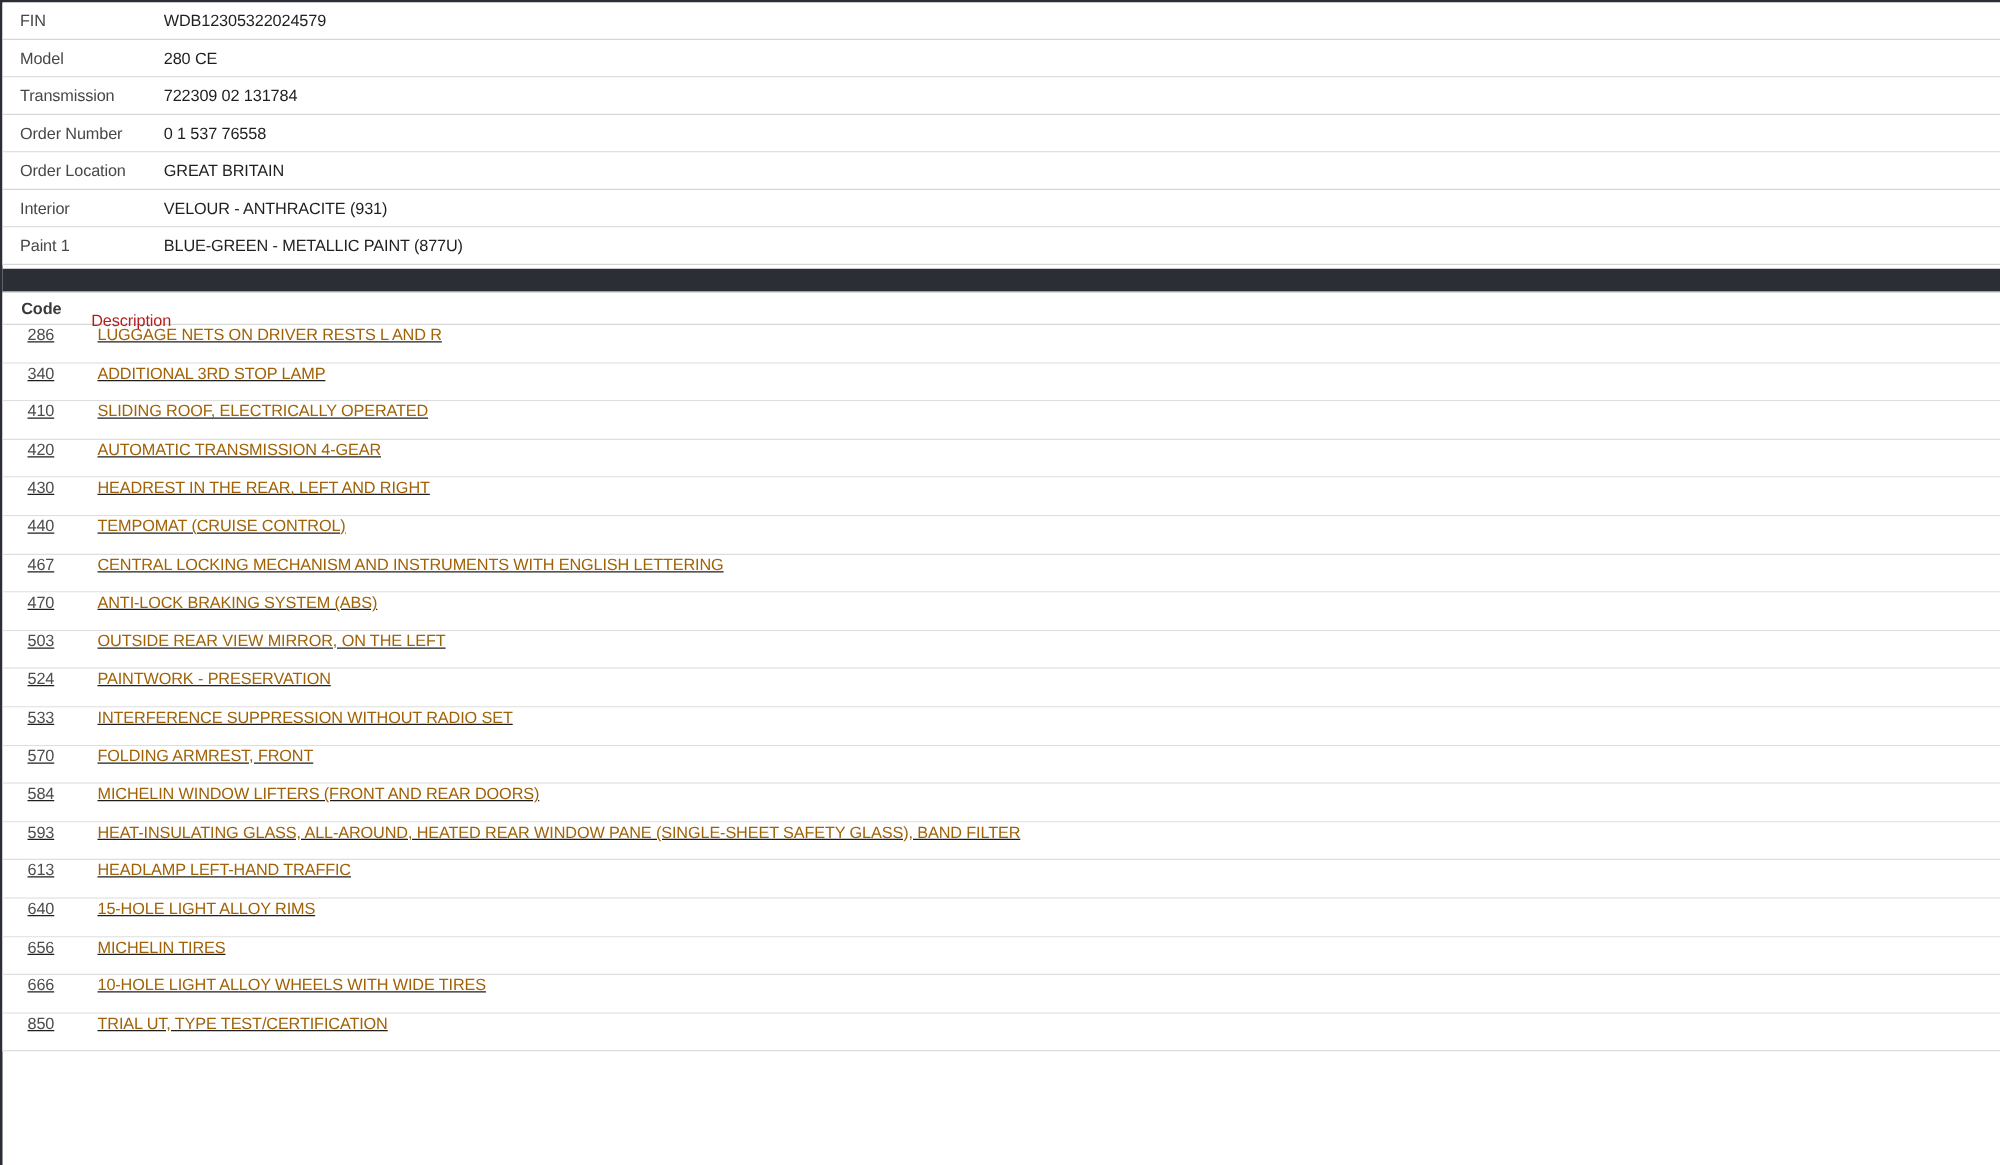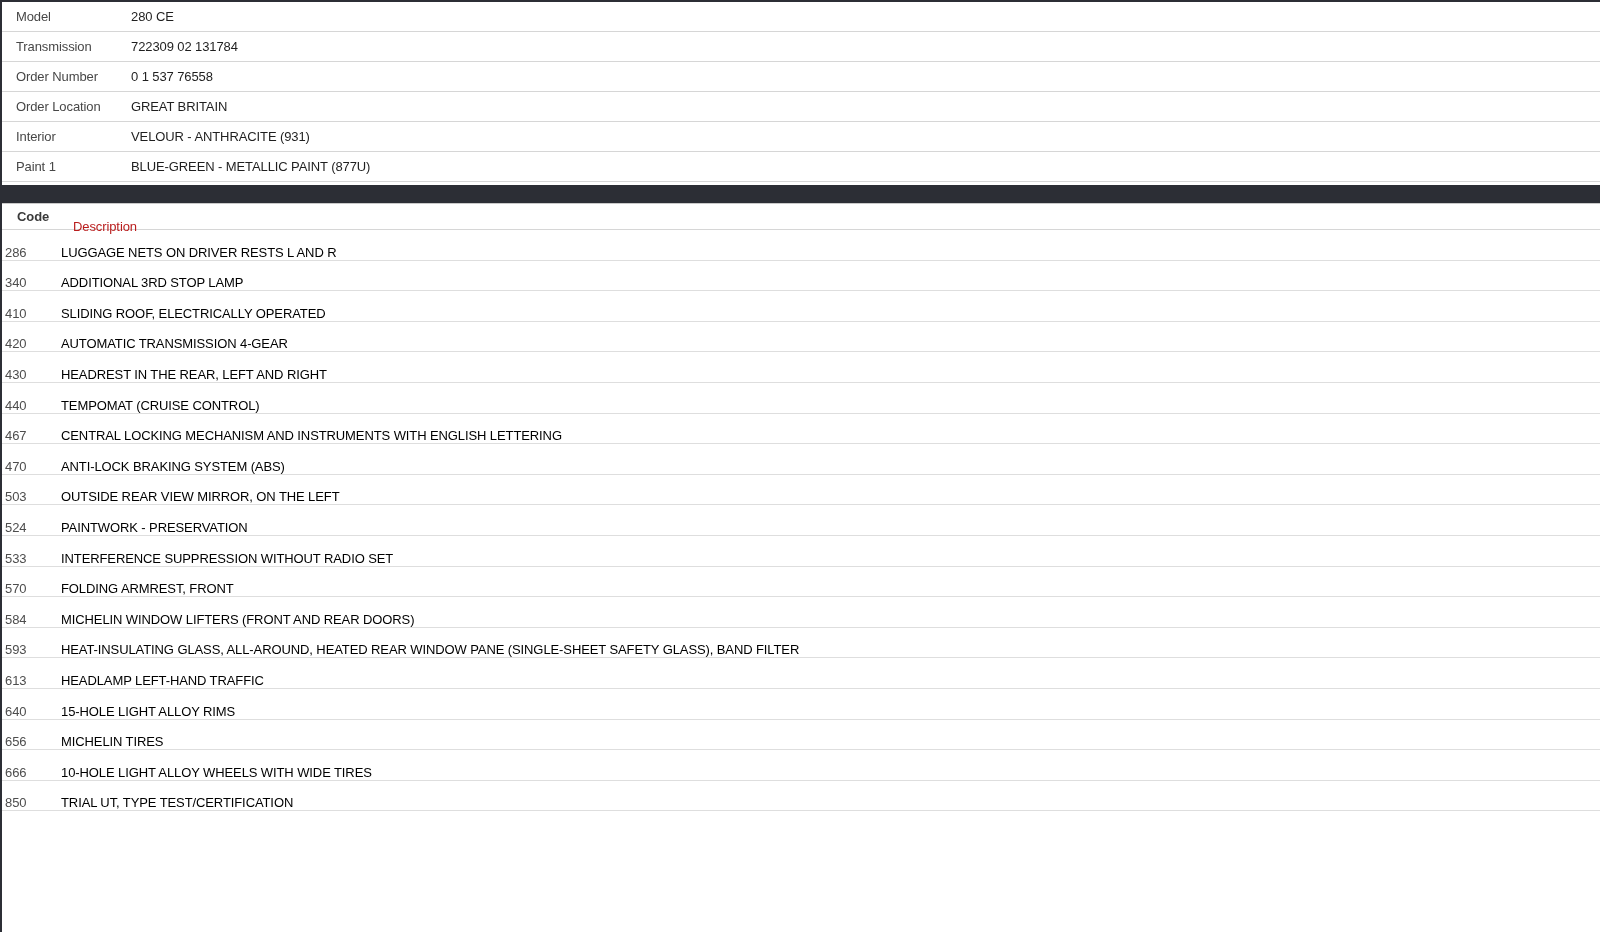--- a/index.html
+++ b/index.html
@@ -41,33 +41,37 @@
   
   .codes-table{width:100%;}
   .codes-header{
     display:flex;align-items:center;height:26px;
     border-bottom:1px solid var(--row-divider);
     padding-left:15px;background:#ffffff;
   }
   .codes-header .col-code{flex:0 0 56px;font-weight:700;color:#3a3a3a;letter-spacing:-0.1px;}
   .codes-header .col-desc{font-weight:400;color:#b91c1c;letter-spacing:-0.1px;margin-top:20px;}
   .code-row{
-    display:flex;align-items:flex-end;height:30.6px;
+    display:flex;align-items:flex-start;height:30.6px;
     border-bottom:1px solid var(--code-divider);
-    padding-left:3px;background:#ffffff;
+    padding-left:20px;background:#ffffff;text-decoration:underline;
   }
   .code-row .cell-code{flex:0 0 56px;color:#4d4d4d;letter-spacing:-0.1px;}
-  .code-row .cell-desc{color:#000000;letter-spacing:-0.1px;white-space:nowrap;}
+  .code-row .cell-desc{color:#a16207;letter-spacing:-0.1px;white-space:nowrap;}
 </style>
 </head>
 <body>
 
 <div class="page">
 
   <div class="spec-table">
+      <div class="spec-row">
+    <div class="spec-label">FIN</div>
+    <div class="spec-value">WDB12305322024579</div>
+  </div>
       <div class="spec-row">
     <div class="spec-label">Model</div>
     <div class="spec-value">280 CE</div>
   </div>
       <div class="spec-row">
     <div class="spec-label">Transmission</div>
     <div class="spec-value">722309 02 131784</div>
   </div>
       <div class="spec-row">
     <div class="spec-label">Order Number</div>

